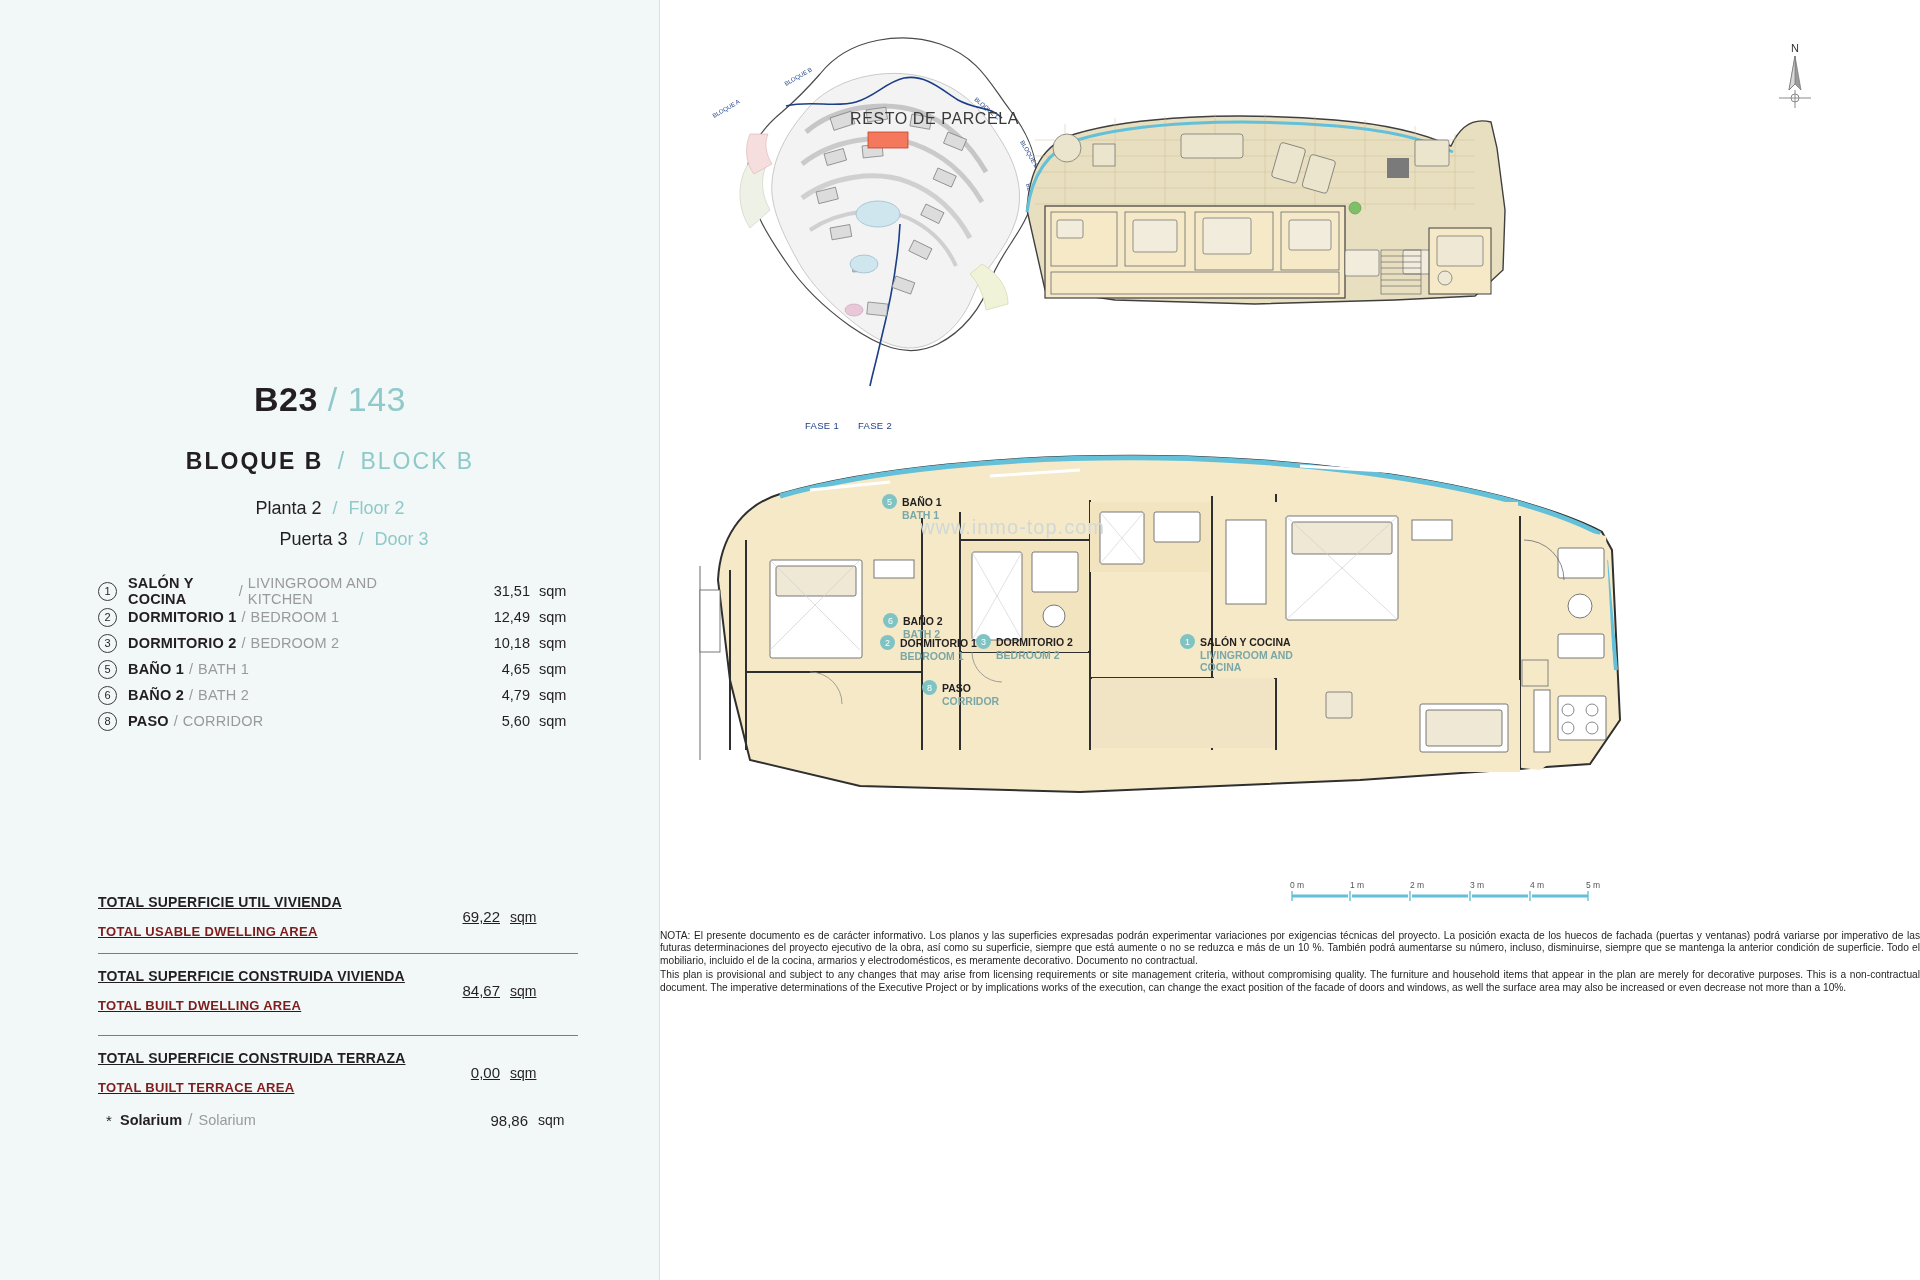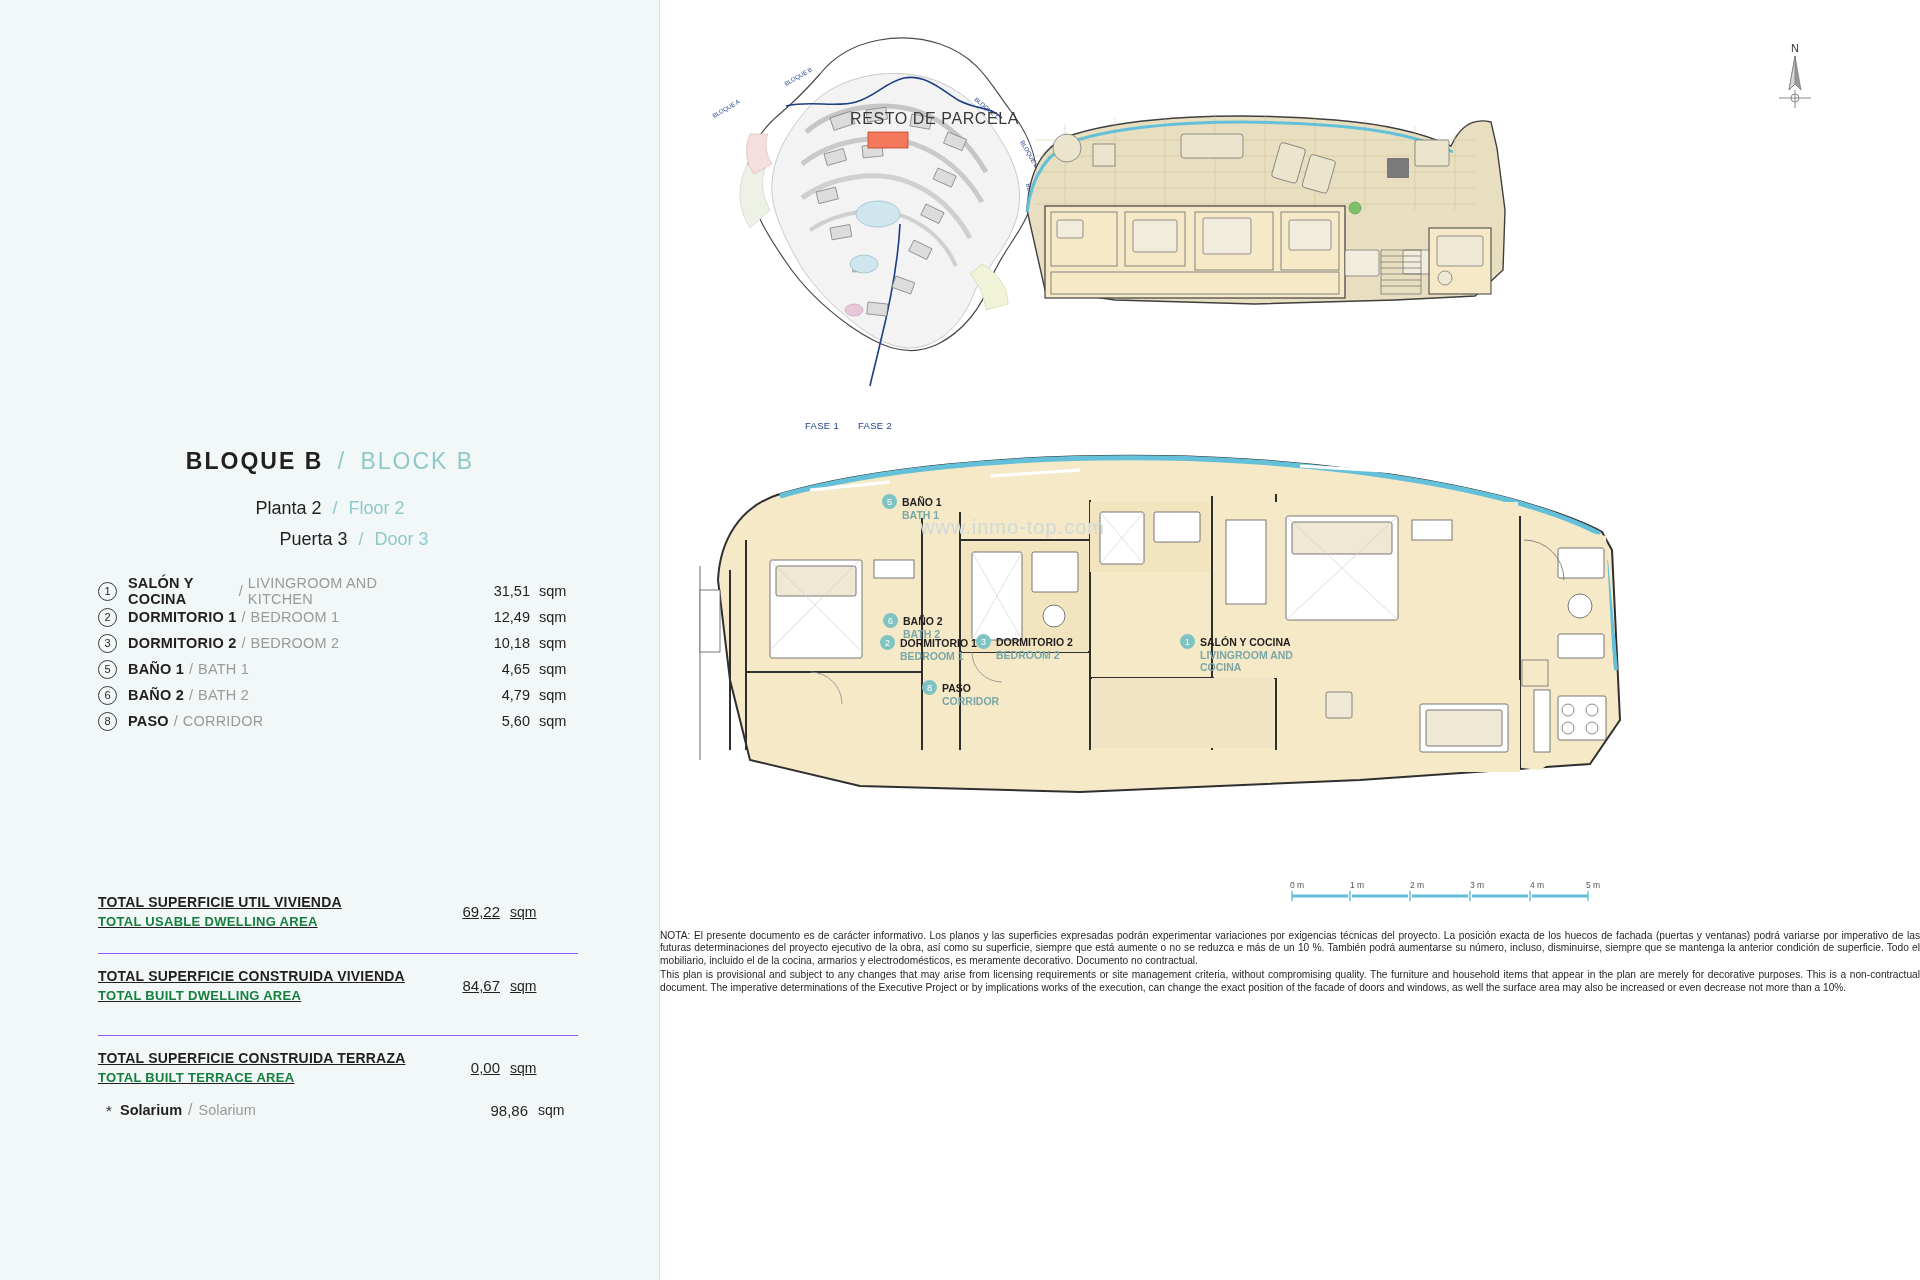--- a/index.html
+++ b/index.html
@@ -54,21 +54,21 @@
   .rm-val{ margin-left:auto; text-align:right; width:118px; font-size:14.5px;}
   .rm-unit{ width:48px; text-align:left; padding-left:9px; color:#231f20;}
   .rm-valwrap{ margin-left:auto; display:flex; }
 
   
   .total-box{ position:absolute; left:98px; width:480px; }
   .total-rule{ border-top:1px solid #8b5cf6; }
   .total-row{ display:flex; align-items:center; padding:14px 0 12px 0;text-decoration:underline; }
   .total-labels{ width:330px; }
   .tl-es{ font-size:14px; font-weight:bold; letter-spacing:.2px; }
-  .tl-en{ font-size:13px; font-weight:bold; color:#15803d; letter-spacing:.3px; margin-top:4px;}
+  .tl-en{ font-size:13px; font-weight:bold; color:#7f1d1d; letter-spacing:.3px; margin-top:14px;}
   .tl-num{ width:72px; text-align:right; font-size:15px; }
   .tl-unit{ width:50px; padding-left:10px; font-size:14px; }
   .sol-row{ display:flex; align-items:center; padding:4px 0 0 0; }
   .sol-star{ width:22px; text-align:center; font-size:15px; }
   .sol-es{ font-size:14.5px; font-weight:bold; }
   .sol-sep{ color:#9a9a9a; padding:0 6px; }
   .sol-en{ color:#9a9a9a; font-size:14.5px; }
 
   
   .right{ position:absolute; left:660px; top:0; width:1260px; height:1280px; }
@@ -111,20 +111,27 @@
     font-size:10.2px; line-height:12.4px; color:#231f20; text-align:justify;
   }
   .nota p{ margin:0 0 0 0; }
   .nota .en{ margin-top:2px; }
 </style>
 </head>
 <body>
 
 <div class="left-panel">
 
+  <div class="id-block">
+    <div class="id-line">
+      <span>B23</span>
+      <span class="light">/</span>
+      <span class="light">143</span>
+    </div>
+  </div>
 
   <div class="block-line">
     <span>BLOQUE  B</span>
     <span class="sep">/</span>
     <span class="light">BLOCK   B</span>
   </div>
 
   <div class="fp-line" id="floor-line">
     <span>Planta 2</span>
     <span class="sep">/</span>

